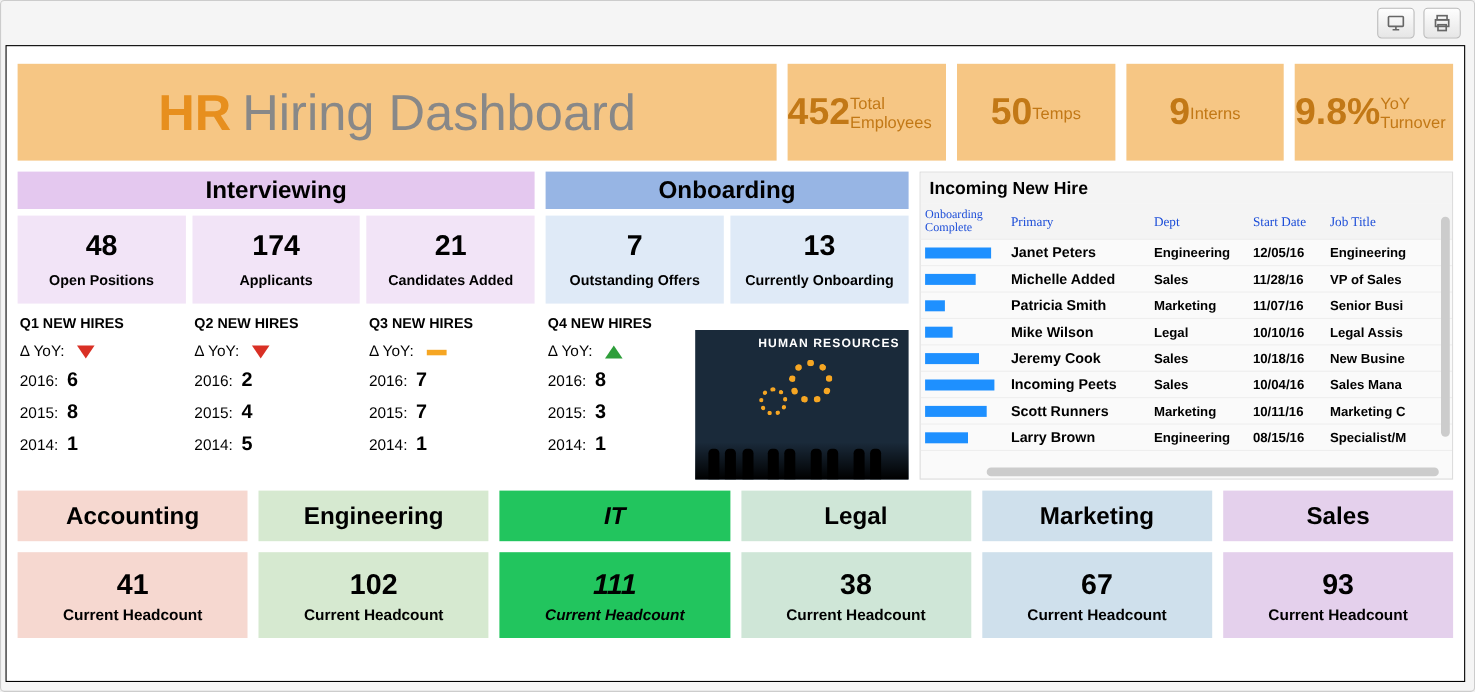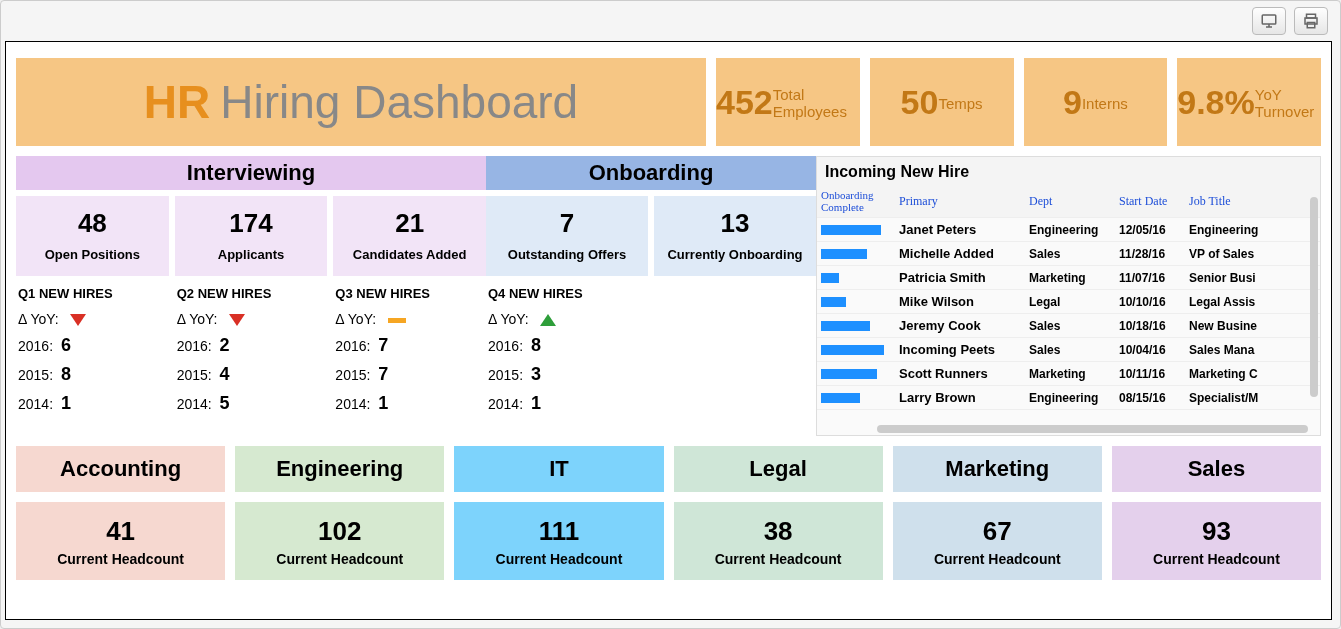--- a/index.html
+++ b/index.html
@@ -13,21 +13,21 @@
   
   .top-row { display:flex; gap:10px; height:88px; }
   .title-card { flex: 0 0 690px; background:#f6c684; display:flex; align-items:center; justify-content:center; }
   .title-card .hr { color:#e78f1e; font-weight:bold; font-size:46px; }
   .title-card .rest { color:#888; font-size:46px; font-weight:300; margin-left:10px;}
   .kpi { background:#f6c684; flex:1; display:flex; flex-direction:row; align-items:center; justify-content:center; }
   .kpi .val { color:#c27816; font-size:34px; font-weight:bold; }
   .kpi .lbl { color:#c27816; font-size:15px; margin-top:2px; }
 
   
-  .mid-row { display:flex; gap:0; height:280px; }
+  .mid-row { display:flex; gap:10px; height:280px; }
   .left-block { flex:0 0 470px; display:flex; flex-direction:column; gap:6px;}
   .center-block { flex:0 0 330px; display:flex; flex-direction:column; gap:6px;}
   .right-block { flex:1; display:flex; flex-direction:column; border:1px solid #ddd; background:#fafafa; position:relative; }
 
   .section-head { text-align:center; font-weight:bold; font-size:22px; padding:4px 0; }
   .interviewing-head { background:#e4c8ef; }
   .onboarding-head { background:#97b5e4; }
 
   .mini-cards { display:flex; gap:6px; }
   .mini { flex:1; text-align:center; padding:12px 4px 14px 4px; }
@@ -68,21 +68,21 @@
   .scroll-ind { position:absolute; right:2px; top:40px; width:8px; height:200px; background:#ccc; border-radius:4px;}
   .scroll-bot { position:absolute; bottom:2px; left:60px; right:12px; height:8px; background:#ccc; border-radius:4px;}
 
   
   .dept-row { display:flex; gap:10px; height:46px;}
   .dept-row2 { display:flex; gap:10px; height:78px;}
   .dept { flex:1; display:flex; align-items:center; justify-content:center; font-weight:bold; font-size:22px;}
   .dept2 { flex:1; display:flex; flex-direction:column; align-items:center; justify-content:center;}
   .dept2 .n { font-size:26px; font-weight:bold;}
   .dept2 .l { font-size:14px; font-weight:bold; margin-top:4px;}
-  .c-acc { background:#f6d8d0;} .c-eng{background:#d6e9d0;} .c-it{background:#7dd3fc;} .c-leg{background:#cfe6d7;} .c-mkt{background:#cfe0ec;} .c-sal{background:#e4d0ec;}
+  .c-acc { background:#f6d8d0;} .c-eng{background:#d6e9d0;} .c-it{background:#22c55e;font-style:italic;} .c-leg{background:#cfe6d7;} .c-mkt{background:#cfe0ec;} .c-sal{background:#e4d0ec;}
 </style>
 </head>
 <body>
 
 <div class="window">
   <div class="titlebar">
     <button>
       <svg viewBox="0 0 24 24" fill="none" stroke="#666" stroke-width="2">
           <rect x="3" y="4" width="18" height="12" rx="1"></rect>
           <path d="M8 20h8M12 16v4"></path>
@@ -175,20 +175,35 @@
             </div>
           </div>
         <div class="onboard-lower">
           <div class="q q4box" id="q4">
               <div class="qhead">Q4 NEW HIRES</div>
   <div class="row">Δ YoY: &nbsp; <span class="tri-up"></span></div>
   <div class="row">2016: <b>8</b></div>
   <div class="row">2015: <b>3</b></div>
   <div class="row">2014: <b>1</b></div>
             </div>
+          <div class="img-ph">
+            <span class="txt">HUMAN RESOURCES</span>
+            <span class="gear" style="left:44%; top:20%"></span>
+            <span class="gear" style="left:30%; top:38%; width:26px;height:26px;border-width:4px;"></span>
+            <span class="ppl"></span>
+            <span class="sil" style="left:6%"></span>
+              <span class="sil" style="left:14%"></span>
+              <span class="sil" style="left:22%"></span>
+            <span class="sil" style="left:34%"></span>
+              <span class="sil" style="left:42%"></span>
+              <span class="sil" style="left:54%"></span>
+            <span class="sil" style="left:62%"></span>
+              <span class="sil" style="left:74%"></span>
+              <span class="sil" style="left:82%"></span>
+          </div>
         </div>
       </div>
 
       <div class="right-block">
         <div class="tbl-title">Incoming New Hire</div>
         <div class="tbl-head">
           <div class="c-prog" style="font-size:11px; line-height:1.1">Onboarding Complete</div>
           <div class="c-name">Primary</div>
           <div class="c-dept">Dept</div>
           <div class="c-date">Start Date</div>

